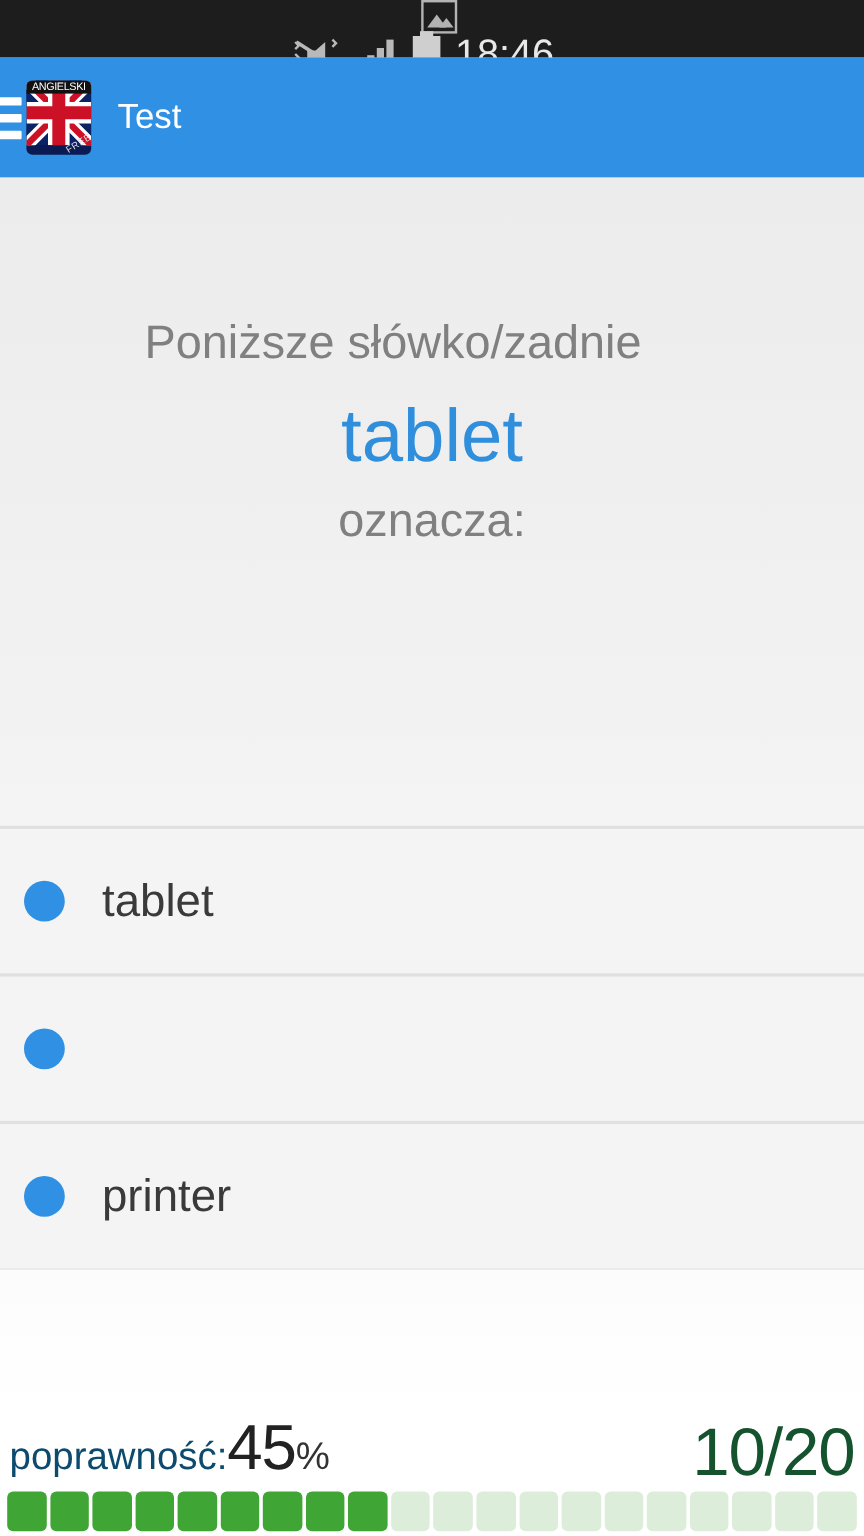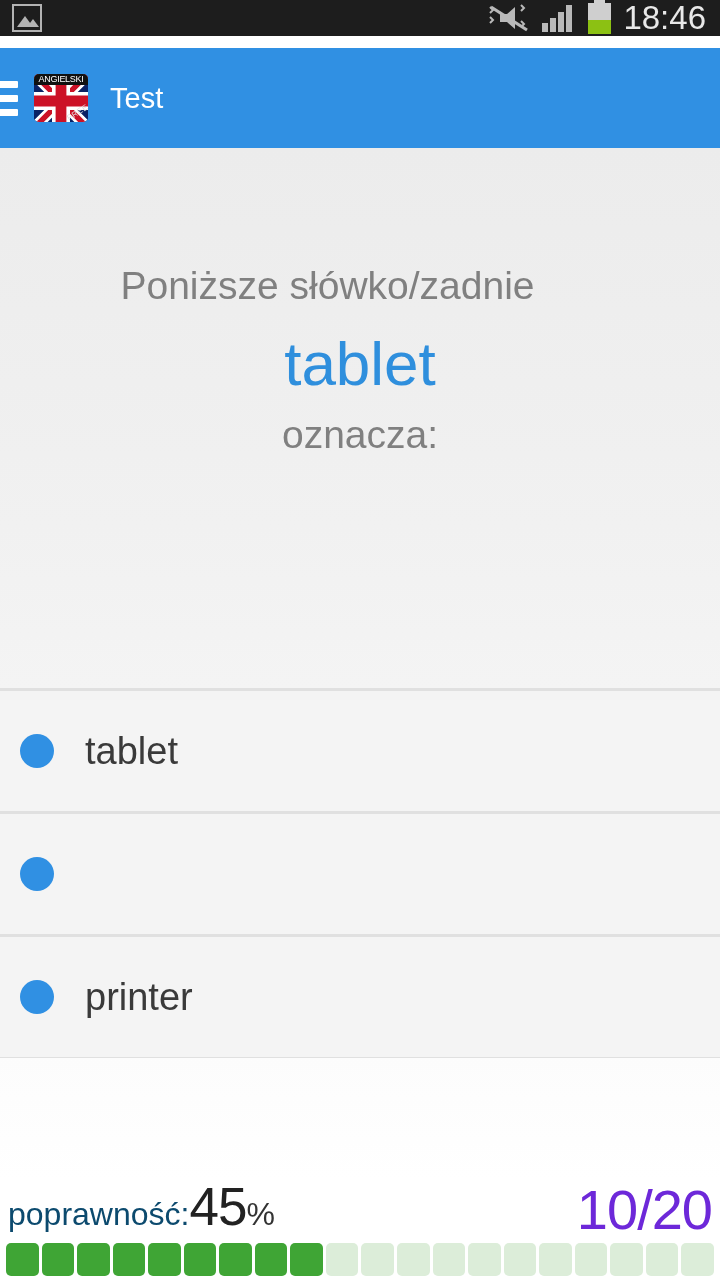--- a/index.html
+++ b/index.html
@@ -7,23 +7,23 @@
     width:720px; height:1280px;
     font-family:"Liberation Sans", sans-serif;
     background:#ffffff;
     overflow:hidden;
   }
   #screen { position:relative; width:720px; height:1280px; }
 
   
   .status-bar {
     position:absolute; top:0; left:0;
-    width:720px; height:36px;
+    width:720px; height:48px;
     background:#1d1d1d;
-    display:flex; align-items:center;
+    display:flex; align-items:center;flex-direction:column;
   }
   .sb-left { display:flex; align-items:center; padding-left:12px; flex:1; }
   .sb-right { display:flex; align-items:center; padding-right:14px; gap:12px; }
 
   .img-notif-icon { width:30px; height:28px; border:2px solid #b3b3b3; position:relative; overflow:hidden; }
   .img-notif-icon::before{
     content:""; position:absolute; left:3px; bottom:3px;
     width:0;height:0;border-left:8px solid transparent;border-right:8px solid transparent;
     border-bottom:11px solid #b3b3b3;
   }
@@ -55,21 +55,21 @@
   .app-bar {
     position:absolute; top:48px; left:0;
     width:720px; height:100px;
     background:#3090e3;
     display:flex; align-items:center;
   }
   .hamburger { width:26px; margin-left:-8px; display:flex; flex-direction:column; gap:7px; flex:none; }
   .hamburger span { display:block; height:7px; background:#ffffff; border-radius:1px; }
 
   .app-icon {
-    width:54px; height:48px; margin-left:16px; flex:none;
+    width:54px; height:62px; margin-left:4px; flex:none;
     position:relative; overflow:hidden; border-radius:5px;
     background:#0b1a52;
   }
   .flag { position:absolute; inset:0; }
   .app-icon .lbl {
     position:absolute; top:0; left:0; width:100%;
     background:#111; color:#fff;
     font-size:9px; text-align:center; letter-spacing:-0.3px;
     line-height:11px; z-index:4; font-family:"Liberation Sans", sans-serif;
   }
@@ -127,21 +127,21 @@
   .score-row {
     position:relative; width:720px; height:62px;
     display:flex; align-items:baseline;
   }
   .score-left { display:flex; align-items:baseline; padding-left:8px; }
   .score-label { color:#0c4a6e; font-size:32px; line-height:1; }
   .score-value { color:#222222; font-size:53px; line-height:1; letter-spacing:-1px; }
   .score-pct { color:#333333; font-size:32px; line-height:1; }
   .score-right {
     position:absolute; right:8px; bottom:4px;
-    color:#6d28d9; font-size:56px; line-height:1; letter-spacing:-1px;margin-top:31px;
+    color:#14532d; font-size:56px; line-height:1; letter-spacing:-1px;margin-top:31px;
   }
 
   .seg-bar {
     position:absolute; top:1243px; left:6px;
     width:708px; height:33px;
     display:flex; gap:3px;
   }
   .seg { flex:1; height:33px; border-radius:5px; background:#dcedd9; }
   .seg.filled { background:#3fa535; }
 </style>

